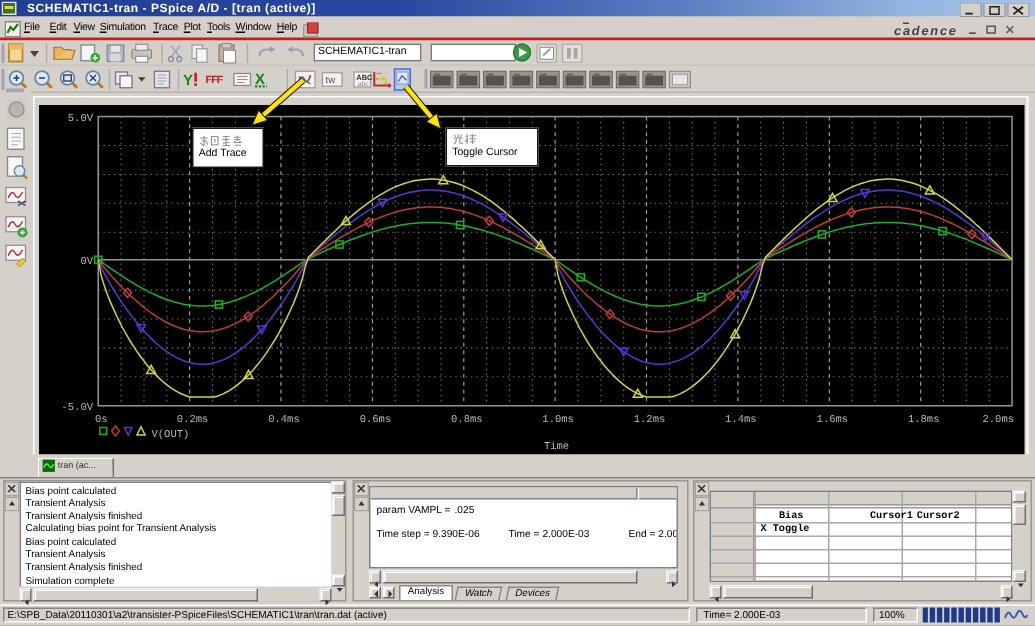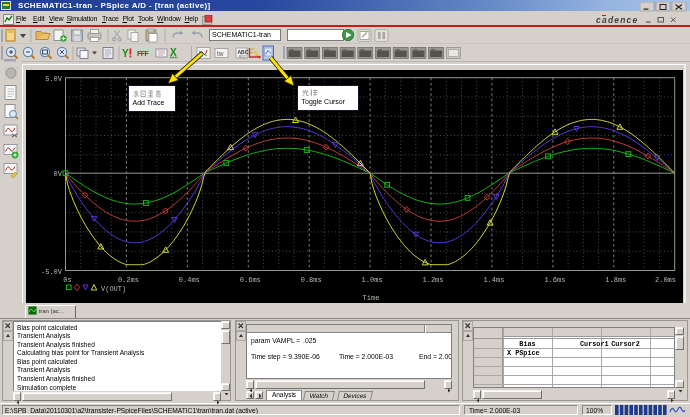--- a/index.html
+++ b/index.html
@@ -484,21 +484,21 @@
 <div class="abs white" style="left:473px;top:327px;width:202px;height:61px;z-index:7;border:1px solid #808080;overflow:hidden;font-family:'Liberation Mono',monospace;font-size:6.8px;font-weight:bold;">
 <div style="position:absolute;left:0;top:0;width:202px;height:9px;background:#d5d1ca;border-bottom:1px solid #999;"></div>
 <div style="position:absolute;left:0;top:0;width:29px;height:61px;background:#d5d1ca;border-right:1px solid #999;"></div>
 <div style="position:absolute;left:29px;top:0;width:0;height:61px;border-right:1px solid #a8a8a8;"></div>
 <div style="position:absolute;left:78px;top:0;width:0;height:61px;border-right:1px solid #a8a8a8;"></div>
 <div style="position:absolute;left:127px;top:0;width:0;height:61px;border-right:1px solid #a8a8a8;"></div>
 <div style="position:absolute;left:176px;top:0;width:0;height:61px;border-right:1px solid #a8a8a8;"></div>
 <div style="position:absolute;left:29px;top:11.5px;width:49px;text-align:center;">Bias</div>
 <div style="position:absolute;left:78px;top:11.5px;width:49px;text-align:center;padding-left:28px;">Cursor1</div>
 <div style="position:absolute;left:127px;top:11.5px;width:49px;text-align:center;">Cursor2</div>
-<div style="position:absolute;left:33px;top:21px;">X PSpice</div>
+<div style="position:absolute;left:33px;top:21px;">X Toggle</div>
 <div style="position:absolute;left:0;top:10px;width:202px;border-top:1px solid #999;"></div>
 <div style="position:absolute;left:0;top:20px;width:202px;border-top:1px solid #a8a8a8;"></div>
 <div style="position:absolute;left:0;top:29px;width:202px;border-top:1px solid #a8a8a8;"></div>
 <div style="position:absolute;left:0;top:38px;width:202px;border-top:1px solid #a8a8a8;"></div>
 <div style="position:absolute;left:0;top:47px;width:202px;border-top:1px solid #a8a8a8;"></div>
 <div style="position:absolute;left:0;top:56px;width:202px;border-top:1px solid #a8a8a8;"></div>
 </div>
 <div class="abs" style="left:675px;top:327px;width:9px;height:61px;background:#d5d1ca;z-index:8;">
 <div class="sb" style="position:absolute;left:0;top:0;width:9px;height:8px;"><svg width="9" height="8">
         <path d="M2.5 5 L4.5 2.5 L6.5 5 Z" fill="#333"></path>

